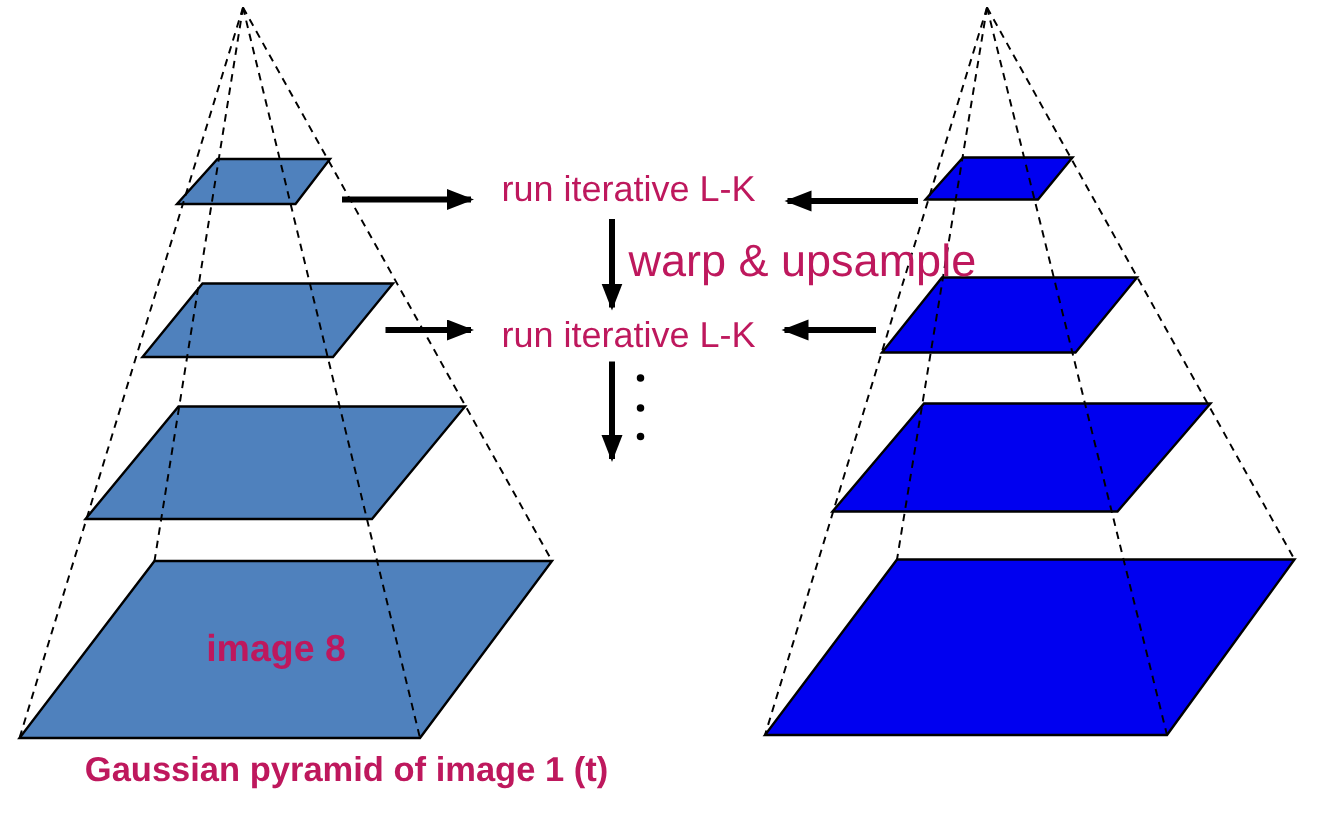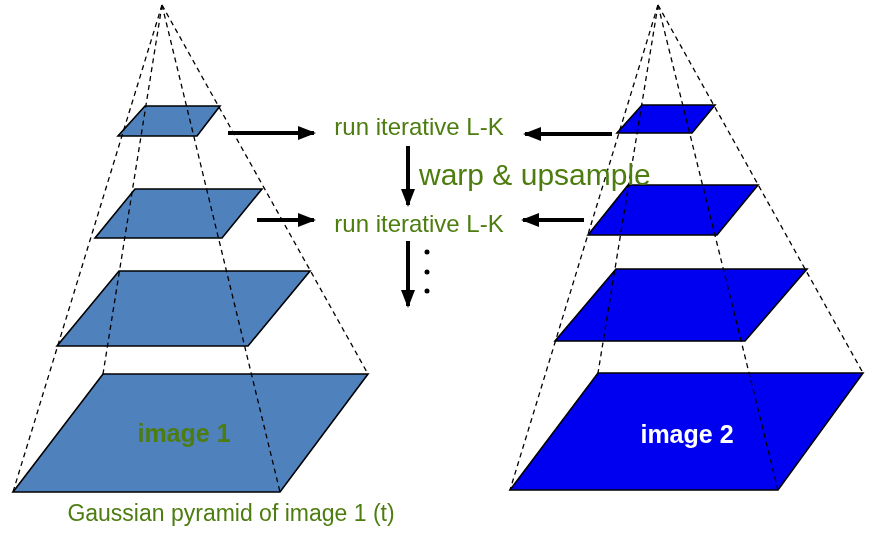--- a/index.html
+++ b/index.html
@@ -16,41 +16,41 @@
     font-family: "Liberation Sans", sans-serif;
   }
   .canvas svg {
     position: absolute;
     left: 0;
     top: 0;
   }
   .lbl {
     position: absolute;
     white-space: nowrap;
-    color: #4d7c0f;
+    color: #be185d;
   }
   .center-text {
     font-size: 24px;
     font-weight: 400;
     transform: translate(-50%, -50%);
   }
   .warp-text {
     font-size: 30px;
     font-weight: 400;
     transform: translate(0, -50%);
   }
   .image-label {
     font-size: 25px;
     font-weight: 700;
     transform: translate(-50%, -50%);
   }
   .image-label.white { color: #ffffff; }
   .caption {
     font-size: 23px;
-    font-weight: 400;
+    font-weight: 700;
     transform: translate(-50%, -50%);
   }
   .poly { stroke-width: 1.6; }
   .edge { fill: none; stroke: #000000; stroke-width: 1.3; stroke-dasharray: 5 4; }
   .arrow { stroke: #000000; stroke-width: 4; }
 </style>
 </head>
 <body>
 
 <div class="canvas">
@@ -98,20 +98,19 @@
       </g>
     </g>
   </svg>
 
   <div class="lbl center-text" style="left:419px; top:127px;">run iterative L-K</div>
 
   <div class="lbl warp-text" style="left:419px; top:175px;">warp &amp; upsample</div>
 
   <div class="lbl center-text" style="left:419px; top:224px;">run iterative L-K</div>
 
-  <div class="lbl image-label" style="left:184px; top:433px;">image 1</div>
+  <div class="lbl image-label" style="left:184px; top:433px;">image 8</div>
 
-  <div class="lbl image-label white" style="left:687px; top:434px;">image 2</div>
 
   <div class="lbl caption" style="left:231px; top:513px;">Gaussian pyramid of image 1 (t)</div>
 
 
 </div>
 
 </body></html>

